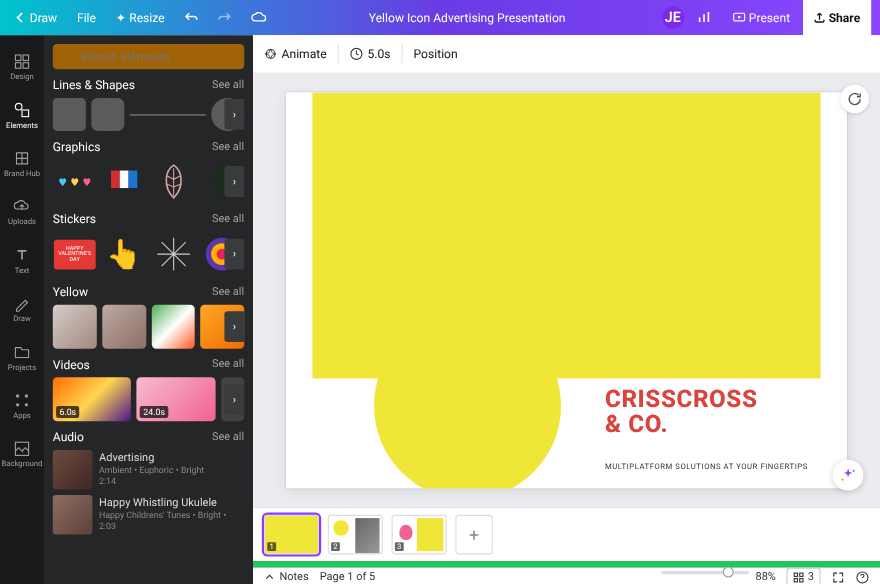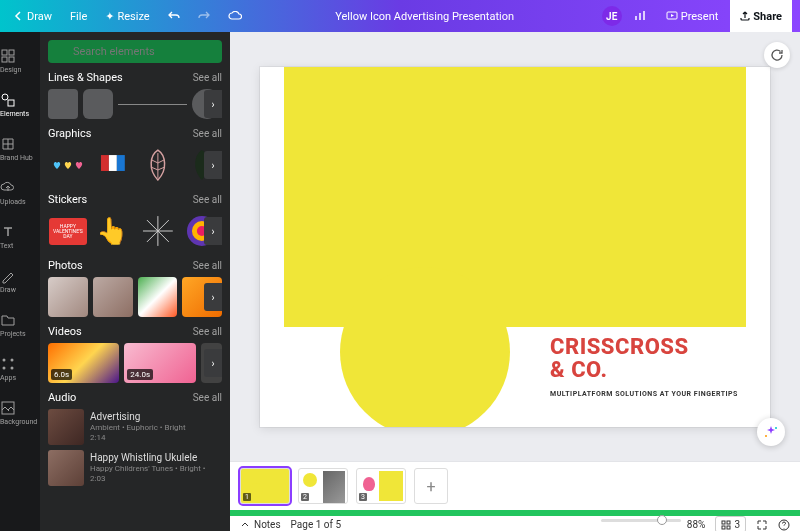--- a/index.html
+++ b/index.html
@@ -1,29 +1,29 @@
 <!DOCTYPE html>
 <html><head>
 <meta charset="utf-8">
 <style>
 *{box-sizing:border-box;margin:0;padding:0;font-family:-apple-system,BlinkMacSystemFont,"Segoe UI",Roboto,sans-serif}
 body{width:800px;height:531px;overflow:hidden;background:#fff;display:flex;flex-direction:column}
 .topbar{height:32px;background:linear-gradient(90deg,#00c4cc 0%,#6a3be4 50%,#8b46ff 100%);display:flex;align-items:center;padding:0 8px;color:#fff;font-size:11px;gap:6px}
 .tb-btn{display:flex;align-items:center;gap:3px;padding:3px 6px;border-radius:3px;cursor:pointer}
 .tb-title{flex:1;text-align:center;font-size:11px}
-.tb-avatar{width:20px;height:20px;border-radius:50%;background:#7d2ae8;display:flex;align-items:center;justify-content:center;font-size:10px;font-weight:600}
+.tb-avatar{width:20px;height:20px;border-radius:50%;background:#7d2ae8;display:flex;align-items:center;justify-content:center;font-size:13px;font-weight:600}
 .tb-share{background:#fff;color:#0e1318;padding:16px 10px;border-radius:4px;font-weight:700}
 .main{flex:1;display:flex;min-height:0}
 .rail{width:40px;background:#18191b;display:flex;flex-direction:column;align-items:center;padding-top:8px;gap:2px}
-.rail-item{width:40px;height:42px;display:flex;flex-direction:column;justify-content:center;color:#a0a0a0;font-size:7px;gap:2px;cursor:pointer}
+.rail-item{width:40px;height:42px;display:flex;flex-direction:column;align-items:center;justify-content:center;color:#a0a0a0;font-size:7px;gap:2px;cursor:pointer}
 .rail-item.active{color:#fff}
 .rail-icon{width:16px;height:16px;display:flex;align-items:center;justify-content:center}
 .panel{width:190px;background:#252627;display:flex;flex-direction:column;padding:8px;gap:8px;overflow-y:auto;position:relative}
 .panel::-webkit-scrollbar{width:0}
-.search{background:#15803d;border-radius:4px;display:flex;align-items:center;padding:5px 20px;gap:5px}
+.search{background:#a16207;border-radius:4px;display:flex;align-items:center;padding:5px 20px;gap:5px}
 .search input{border:none;outline:none;font-size:11px;flex:1;background:transparent}
 .sec{display:flex;flex-direction:column;gap:5px}
 .sec-hd{display:flex;justify-content:space-between;align-items:center;color:#fff;font-size:11px}
 .sec-hd .see{color:#a0a0a0;font-size:10px;cursor:pointer}
 .sec-row{display:flex;gap:5px;position:relative;height:40px}
 .tile{background:#3a3b3d;border-radius:4px;flex:1;position:relative;overflow:hidden}
 .tile.sq{flex:0 0 30px;height:30px;border-radius:4px;background:#5a5b5d}
 .line-t{flex:1;height:30px;display:flex;align-items:center}
 .line-t::after{content:"";height:1px;background:#888;flex:1}
 .circle-t{width:30px;height:30px;border-radius:50%;background:#5a5b5d;flex:0 0 30px}
@@ -37,21 +37,21 @@
 .audio-info .sub{color:#888;font-size:8px}
 .canvas-area{flex:1;display:flex;flex-direction:column;background:#ebecf0;min-width:0}
 .ctx-bar{height:35px;background:#fff;border-bottom:1px solid #e3e4e8;display:flex;align-items:center;padding:0 10px;gap:10px;font-size:11px;color:#0e1318}
 .ctx-btn{display:flex;align-items:center;gap:4px;cursor:pointer}
 .ctx-div{width:1px;height:18px;background:#e3e4e8}
 .stage{flex:1;display:flex;align-items:center;justify-content:center;position:relative;overflow:hidden}
 .slide{width:510px;height:360px;background:#fff;box-shadow:0 0 0 1px rgba(0,0,0,.05),0 2px 10px rgba(0,0,0,.1);position:relative;overflow:hidden}
 .yellow-block{position:absolute;top:0;left:24px;right:24px;height:260px;background:#f0e638}
 .yellow-circle{position:absolute;width:170px;height:170px;border-radius:50%;background:#f0e638;left:80px;top:200px}
 .slide-title{position:absolute;left:290px;top:268px;font-size:22px;font-weight:800;color:#d8443e;letter-spacing:.5px;line-height:1.05}
-.slide-sub{position:absolute;left:290px;top:323px;font-size:7px;font-weight:700;color:#333;letter-spacing:.5px}
+.slide-sub{position:absolute;left:290px;top:336px;font-size:7px;font-weight:400;color:#333;letter-spacing:.5px}
 .refresh-btn{position:absolute;top:10px;right:10px;width:26px;height:26px;background:#fff;border-radius:50%;box-shadow:0 1px 4px rgba(0,0,0,.15);display:flex;align-items:center;justify-content:center;cursor:pointer}
 .magic-btn{position:absolute;bottom:15px;right:15px;width:28px;height:28px;background:#fff;border-radius:50%;box-shadow:0 1px 6px rgba(0,0,0,.2);display:flex;align-items:center;justify-content:center;cursor:pointer}
 .bottom{height:70px;background:#fff;border-top:1px solid #e3e4e8;display:flex;flex-direction:column}
 .thumbs{flex:1;display:flex;align-items:center;padding:6px 10px;gap:8px}
 .thumb{width:50px;height:36px;border-radius:3px;background:#f0e638;position:relative;cursor:pointer;border:1px solid #ddd;overflow:hidden}
 .thumb.active{outline:2px solid #8b3dff}
 .thumb-num{position:absolute;bottom:2px;left:2px;background:rgba(0,0,0,.6);color:#fff;font-size:7px;padding:0 2px;border-radius:1px}
 .add-thumb{width:34px;height:36px;border:1px solid #ddd;border-radius:3px;display:flex;align-items:center;justify-content:center;color:#888;font-size:16px;cursor:pointer}
 .status{height:24px;display:flex;align-items:center;padding:0 10px;font-size:10px;color:#333;gap:10px;border-top:6px solid #22c55e}
 .status .sp{flex:1}
@@ -283,21 +283,21 @@
               <circle cx="20" cy="20" r="10" fill="#ffb300"></circle>
               <circle cx="20" cy="20" r="5" fill="#e91e63"></circle>
             </svg>
           </div>
         <div class="arrow-r">›</div>
       </div>
     </div>
 
     <div class="sec">
       <div class="sec-hd">
-          <span>Photos</span>
+          <span>Yellow</span>
           <span class="see">See all</span>
         </div>
       <div class="sec-row">
         <div class="tile" style="background:linear-gradient(135deg,#d7ccc8,#a1887f)"></div>
         <div class="tile" style="background:linear-gradient(135deg,#bcaaa4,#8d6e63)"></div>
         <div class="tile" style="background:linear-gradient(135deg,#4caf50,#fff,#ff5722)"></div>
         <div class="tile" style="background:linear-gradient(135deg,#ffa726,#ef6c00)"></div>
         <div class="arrow-r">›</div>
       </div>
     </div>
@@ -338,20 +338,41 @@
           <span>Happy Whistling Ukulele</span>
           <span class="sub">Happy Childrens' Tunes • Bright •</span>
           <span class="sub">2:03</span>
         </div>
       </div>
     </div>
 
   </div>
 
   <div class="canvas-area">
+    <div class="ctx-bar">
+      <div class="ctx-btn">
+        <svg width="12" height="12" viewBox="0 0 12 12">
+            <circle cx="6" cy="6" r="4" stroke="#333" fill="none"></circle>
+            <path d="M6 2l1.5 3L11 6l-3.5 1L6 10l-1.5-3L1 6l3.5-1z" stroke="#333" fill="none" stroke-width=".7"></path>
+          </svg>
+        <span>Animate</span>
+      </div>
+      <div class="ctx-div"></div>
+      <div class="ctx-btn">
+        <svg width="12" height="12" viewBox="0 0 12 12">
+            <circle cx="6" cy="6" r="5" stroke="#333" fill="none"></circle>
+            <path d="M6 3v3l2 1" stroke="#333" fill="none"></path>
+          </svg>
+        <span>5.0s</span>
+      </div>
+      <div class="ctx-div"></div>
+      <div class="ctx-btn">
+          <span>Position</span>
+        </div>
+    </div>
 
     <div class="stage">
       <div class="slide">
         <div class="yellow-block"></div>
         <div class="yellow-circle"></div>
         <div class="slide-title">
           <span>CRISSCROSS</span><br>
           <span>&amp; CO.</span>
         </div>
         <div class="slide-sub">MULTIPLATFORM SOLUTIONS AT YOUR FINGERTIPS</div>

